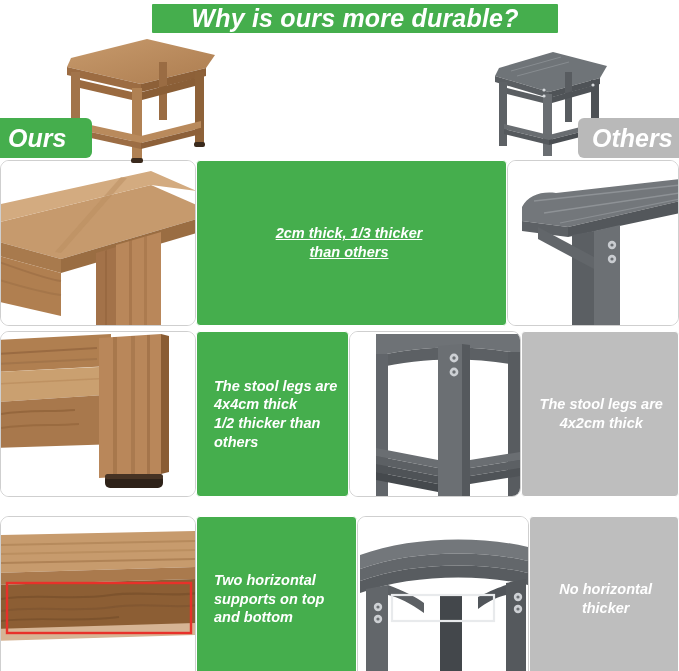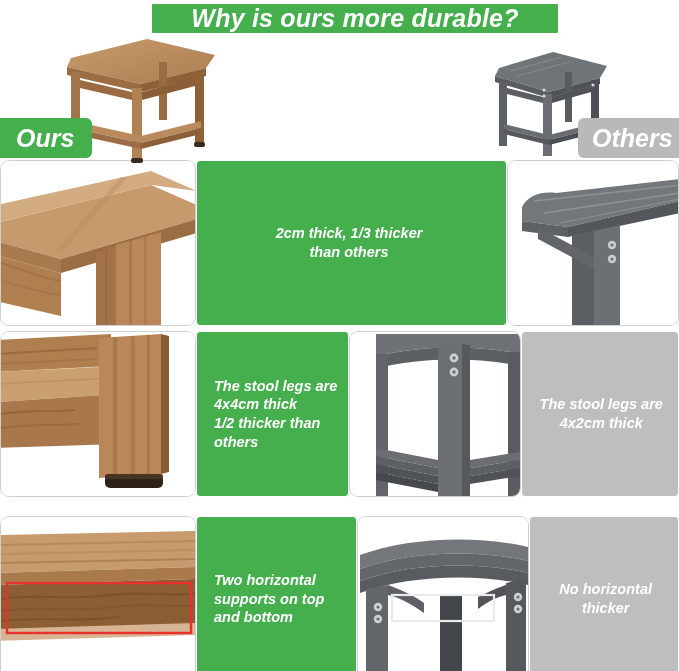--- a/index.html
+++ b/index.html
@@ -40,21 +40,21 @@
     z-index:7;
   }
   .pill span{
     color:#ffffff;font-style:italic;font-weight:bold;font-size:25px;
     white-space:nowrap;
   }
   .pill-ours{
     left:0px;top:118px;width:92px;
     background:var(--green,#45ae4d);
     border-radius:0 6px 6px 0;
-    padding-left:16px;
+    padding-left:8px;
   }
   .pill-others{
     left:578px;top:118px;width:101px;
     background:#b9b9b9;
     border-radius:6px 0 0 6px;
     padding-left:14px;
   }
 
   
   .grid{position:absolute;left:0;top:160px;width:679px;height:511px;z-index:1;}
@@ -84,21 +84,21 @@
   .cell-text.grey{
     background:#bebebe;
     border:1px solid #ffffff;
     border-radius:4px;
   }
   .cell-text p{
     margin:0;color:#ffffff;font-style:italic;font-weight:bold;
     font-size:14.5px;line-height:1.28;white-space:pre-line;
   }
   .cell-text.grey p{text-align:center;width:100%;padding-right:6px;}
-  .row-0 .cell-text.green p{text-align:center;width:100%;padding-right:14px;}
+  .row-0 .cell-text.green p{text-align:center;width:100%;padding-right:14px;text-decoration:underline;}
 
   
   .art{position:absolute;inset:0;}
   svg{display:block;}
 </style>
 </head>
 <body>
 
 <div id="page">
 

